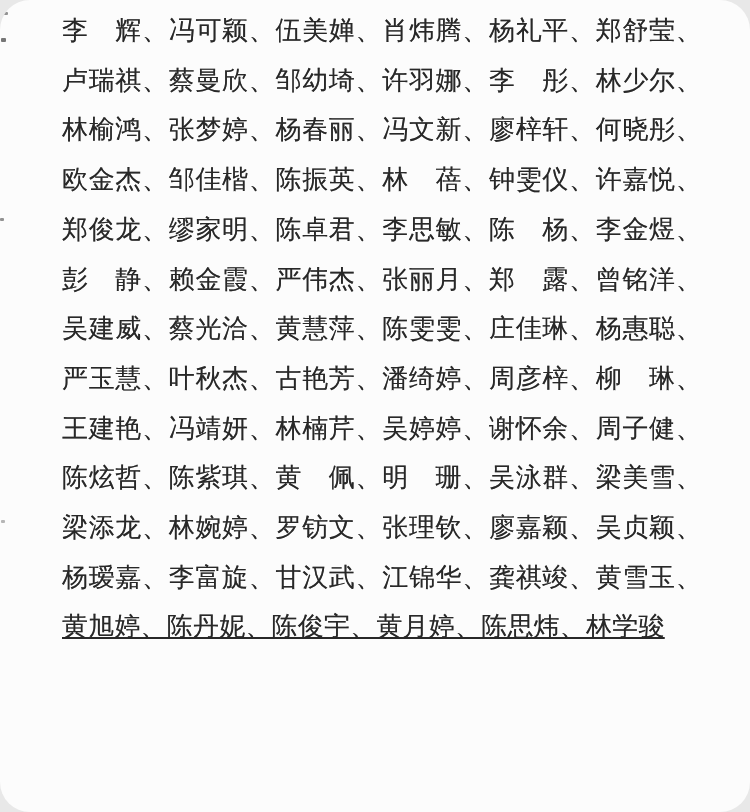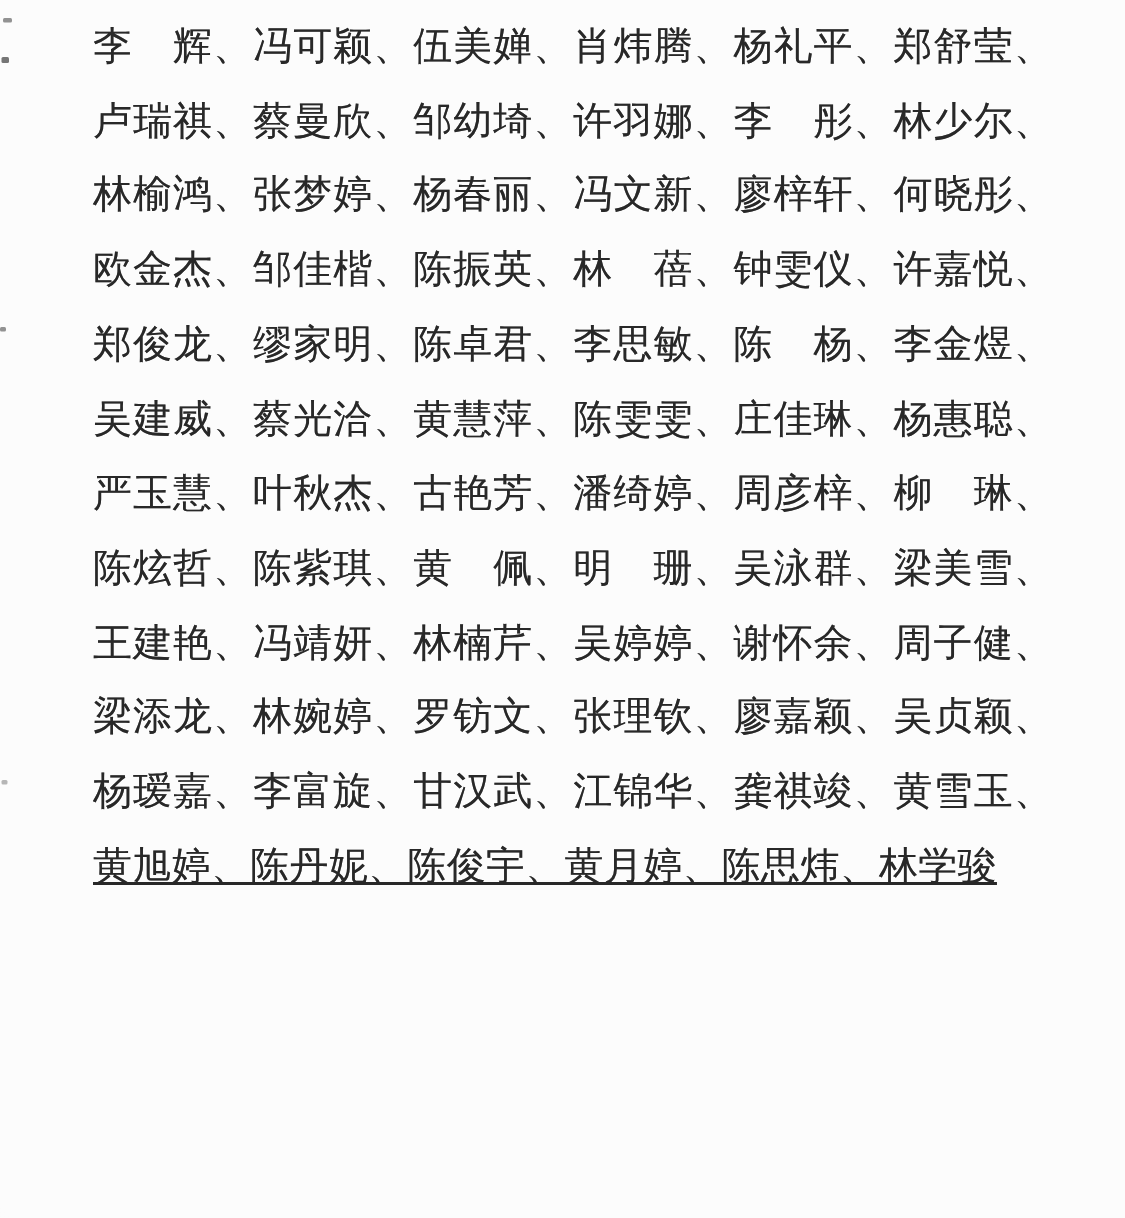--- a/index.html
+++ b/index.html
@@ -10,20 +10,21 @@
   html, body { background: #e8e8e8; }
   .page {
     position: relative;
     width: 750px;
     height: 812px;
     margin: 0 auto;
     background:
       radial-gradient(ellipse 120% 115% at 52% 48%, var(--bg-color) 62%, #f4f4f4 92%, #ededed 100%);
     overflow: hidden;
     font-family: "Liberation Serif", "DejaVu Serif", serif;
+    border-radius: 30px;
   }
   .name-list {
     position: absolute;
     top: 6px;
     left: 62px;
     width: 640px;
   }
   .name-row {
     font-size: 26px;
     line-height: 49.7px;
@@ -56,21 +57,22 @@
   <div class="speck s2"></div>
   <div class="speck s3"></div>
   <div class="speck s4"></div>
 
   <div class="name-list">
     <div class="name-row">李　辉、冯可颖、伍美婵、肖炜腾、杨礼平、郑舒莹、</div>
     <div class="name-row">卢瑞祺、蔡曼欣、邹幼埼、许羽娜、李　彤、林少尔、</div>
     <div class="name-row">林榆鸿、张梦婷、杨春丽、冯文新、廖梓轩、何晓彤、</div>
     <div class="name-row">欧金杰、邹佳楷、陈振英、林　蓓、钟雯仪、许嘉悦、</div>
     <div class="name-row">郑俊龙、缪家明、陈卓君、李思敏、陈　杨、李金煜、</div>
+    <div class="name-row">彭　静、赖金霞、严伟杰、张丽月、郑　露、曾铭洋、</div>
     <div class="name-row">吴建威、蔡光洽、黄慧萍、陈雯雯、庄佳琳、杨惠聪、</div>
     <div class="name-row">严玉慧、叶秋杰、古艳芳、潘绮婷、周彦梓、柳　琳、</div>
+    <div class="name-row">王建艳、冯靖妍、林楠芹、吴婷婷、谢怀余、周子健、</div>
     <div class="name-row">陈炫哲、陈紫琪、黄　佩、明　珊、吴泳群、梁美雪、</div>
-    <div class="name-row">王建艳、冯靖妍、林楠芹、吴婷婷、谢怀余、周子健、</div>
     <div class="name-row">梁添龙、林婉婷、罗钫文、张理钦、廖嘉颖、吴贞颖、</div>
     <div class="name-row">杨瑷嘉、李富旋、甘汉武、江锦华、龚祺竣、黄雪玉、</div>
     <div class="name-row last">黄旭婷、陈丹妮、陈俊宇、黄月婷、陈思炜、林学骏</div>
   </div>
 </div>
 
 </body></html>

